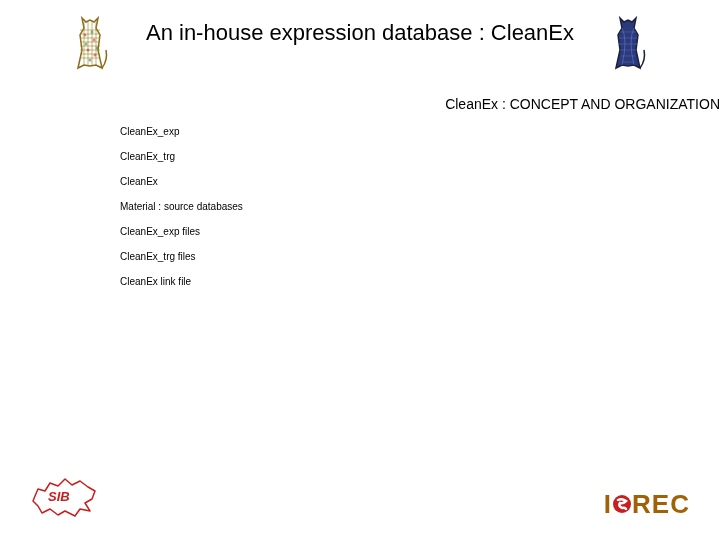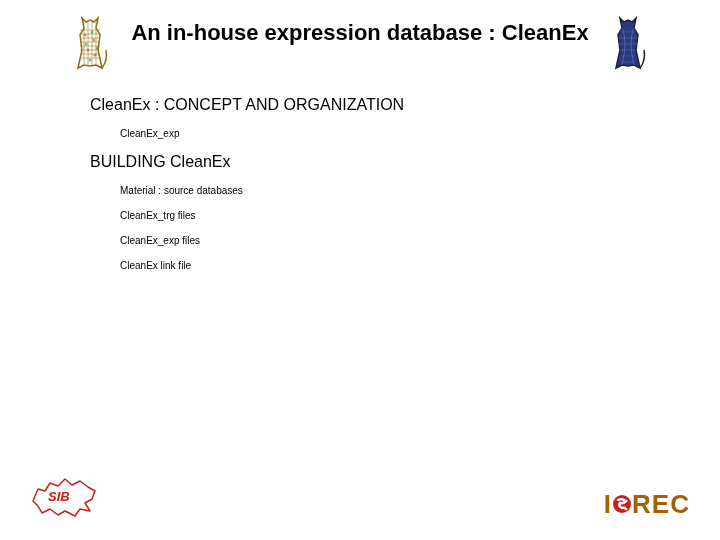--- a/index.html
+++ b/index.html
@@ -18,43 +18,44 @@
     .header {
       display: flex;
       align-items: center;
       justify-content: center;
       padding-top: 20px;
       padding-bottom: 10px;
       position: relative;
     }
     .title {
       font-size: 22px;
-      font-weight: bold;
+      font-weight: normal;
       color: #000;
       text-align: center;
     }
     .cat-left, .cat-right {
       position: absolute;
       top: 10px;
     }
     .cat-left {
       left: 70px;
     }
     .cat-right {
       right: 70px;
     }
     .content {
       padding-left: 90px;
       padding-top: 40px;
     }
     .section-heading {
-      font-size: 16px;
+      font-size: 14px;
       color: #000;
       margin-bottom: 14px;
       font-weight: normal;
+      text-align: right;
     }
     .sub-item {
       font-size: 10px;
       color: #000;
       margin-left: 30px;
       margin-bottom: 14px;
       font-weight: normal;
     }
     .footer {
       position: absolute;
@@ -138,25 +139,26 @@
         <path d="M 26 18 Q 20 30 26 55" fill="none"></path>
       </g>
       <path d="M 32 58 Q 38 50 36 40" fill="none" stroke="#1a2040" stroke-width="1.5"></path>
     </svg>
   </div>
 </div>
 
 <div class="content">
   <div class="section-heading">CleanEx  : CONCEPT AND ORGANIZATION</div>
   <div class="sub-item">CleanEx_exp</div>
+  <div class="sub-item">CleanEx_trg</div>
+  <div class="sub-item">CleanEx</div>
 
-  <div class="section-heading">BUILDING CleanEx</div>
   <div class="sub-item">Material : source databases</div>
+  <div class="sub-item">CleanEx_exp files</div>
   <div class="sub-item">CleanEx_trg files</div>
-  <div class="sub-item">CleanEx_exp files</div>
   <div class="sub-item">CleanEx link file</div>
 </div>
 
 <div class="footer">
   <div class="sib-logo">
     <svg width="70" height="50" viewBox="0 0 70 50">
       <path d="M 5 25 L 8 18 L 15 20 L 20 12 L 28 15 L 35 8 L 42 14 L 50 10 L 58 16 L 65 20 L 62 28 L 55 32 L 60 40 L 50 38 L 45 45 L 35 40 L 28 44 L 20 38 L 12 42 L 8 35 L 3 30 Z" fill="none" stroke="#c81e1e" stroke-width="1.5" stroke-linejoin="round"></path>
       <text x="18" y="32" font-family="Arial" font-size="13" font-weight="bold" font-style="italic" fill="#c81e1e"></text>
     </svg>
     <div style="position:absolute;left:18px;top:18px;font-family:Arial;font-size:13px;font-weight:bold;font-style:italic;color:#c81e1e;">SIB</div>

